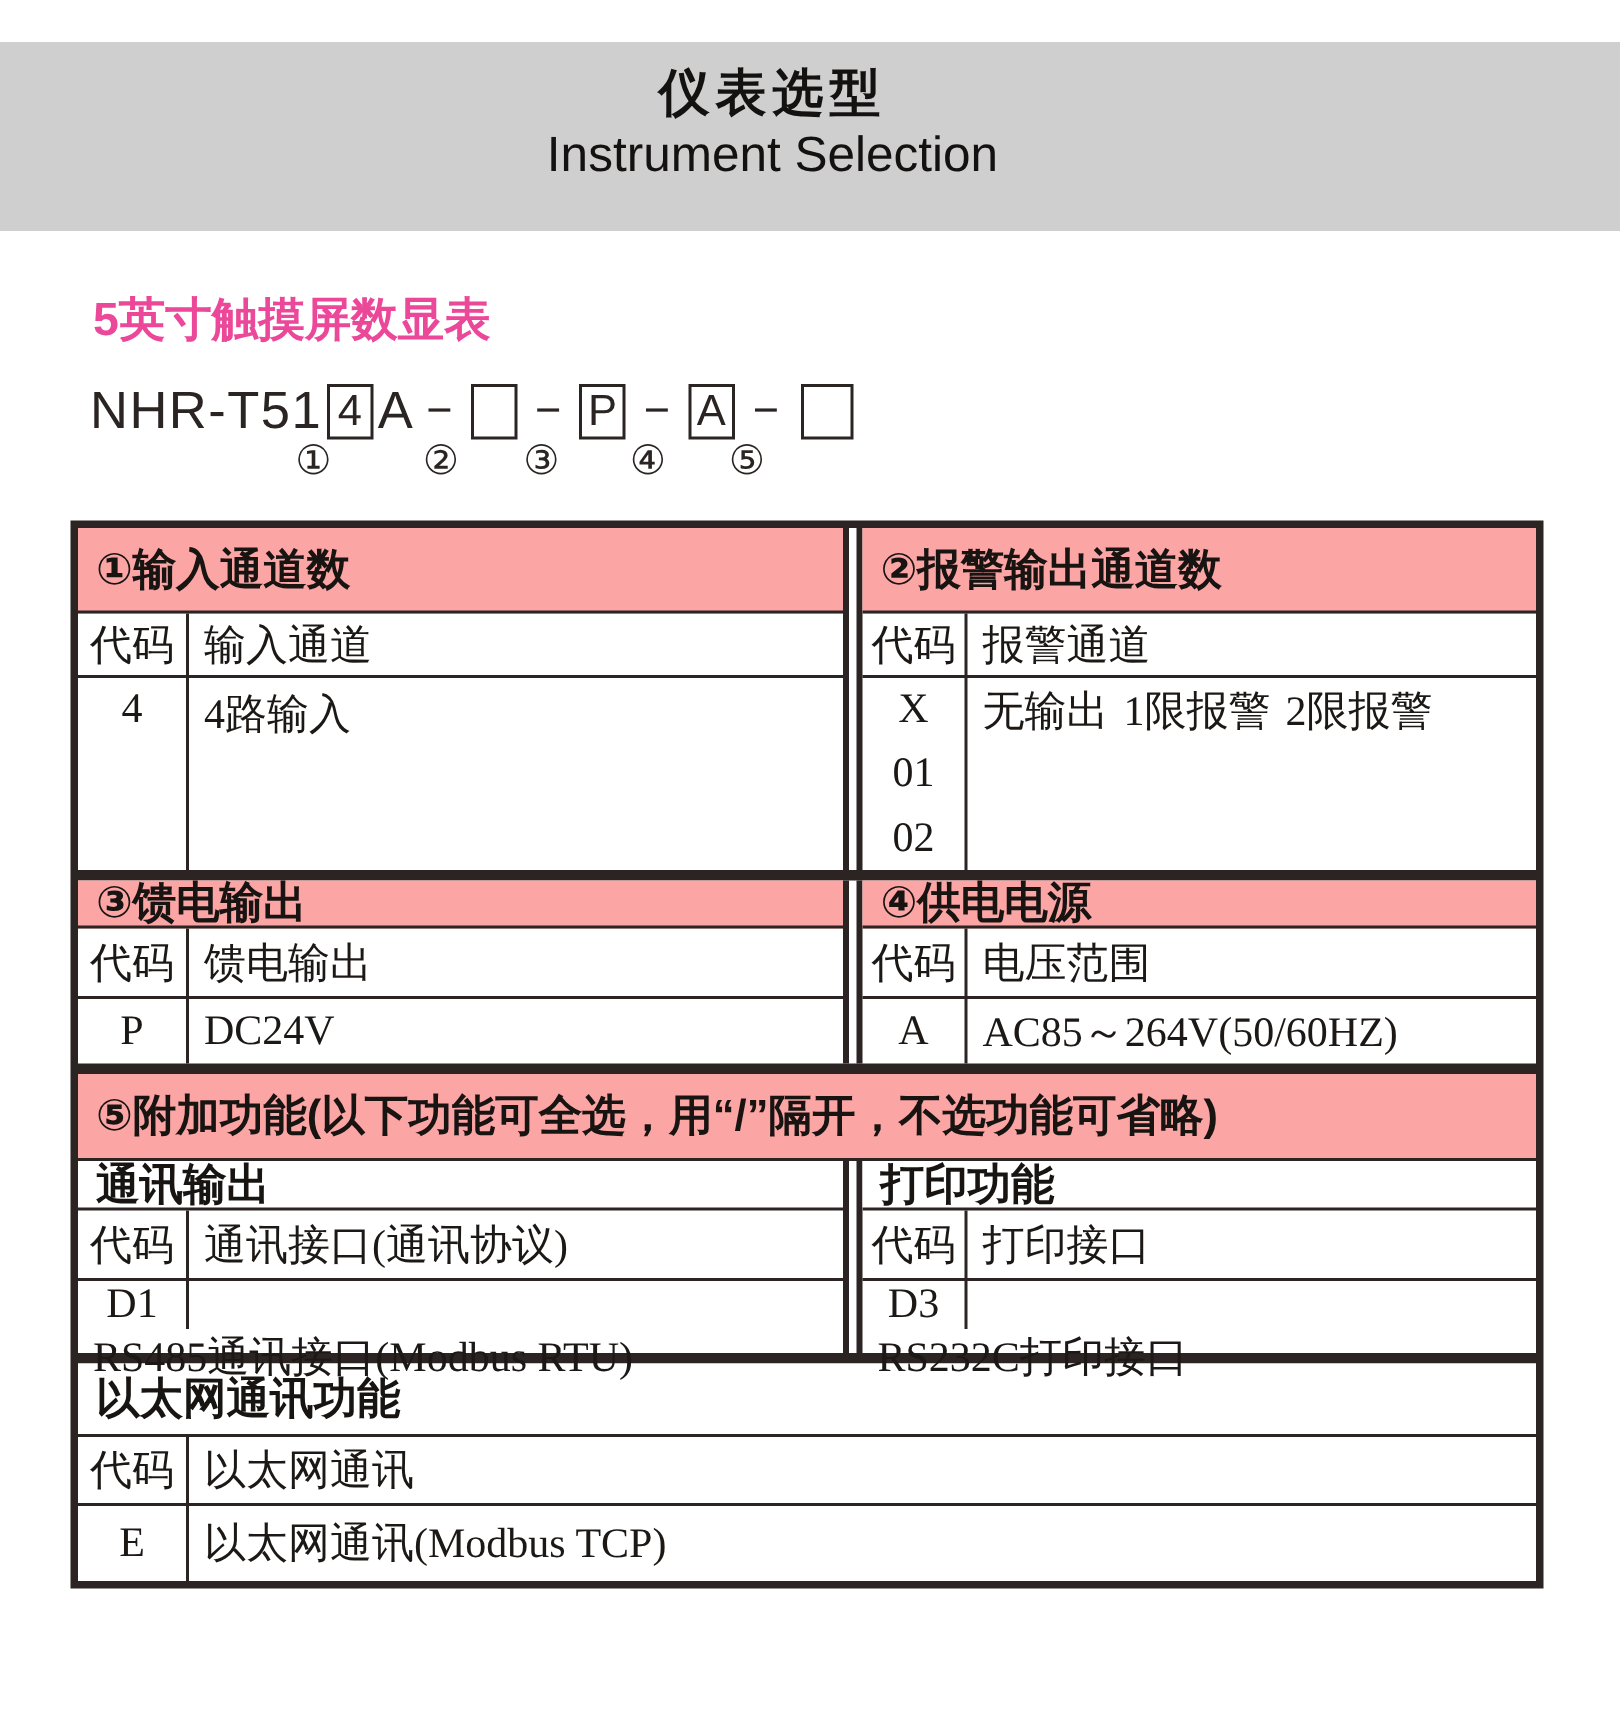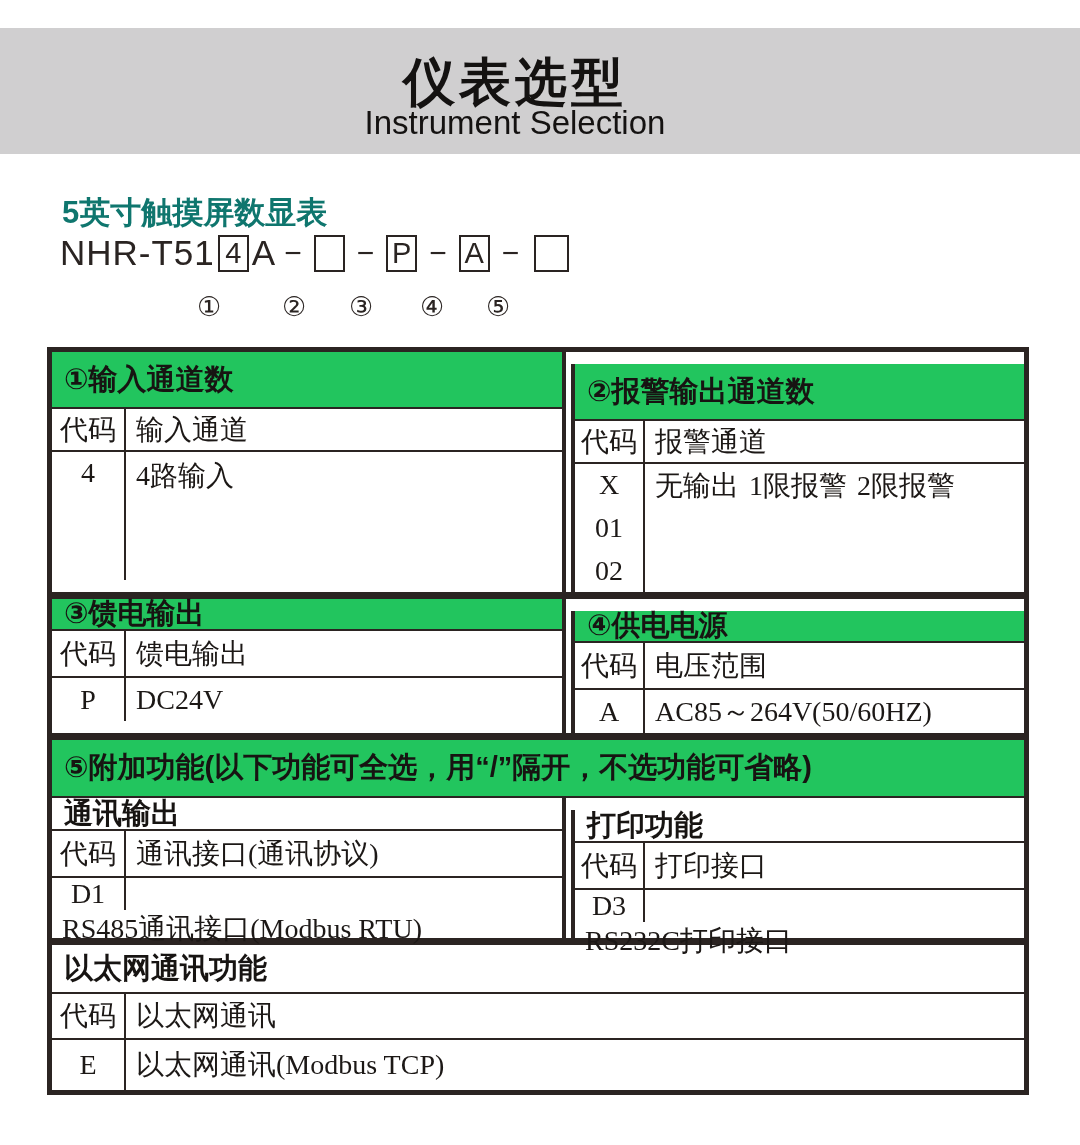--- a/index.html
+++ b/index.html
@@ -9,34 +9,34 @@
     font-family:"Liberation Sans","DejaVu Sans",sans-serif;
     color:#1c1816;
     overflow:hidden;
   }
   
   .banner {
     position:absolute; top:28px; left:0; width:1080px; height:126px;
     background:#d0cfd0; text-align:center; padding-right:50px;
   }
   .banner-title {
-    font-size:52px; font-weight:bold; letter-spacing:4px;
-    line-height:56px; padding-top:26px; color:#141211;
+    font-size:34px; font-weight:bold; letter-spacing:4px;
+    line-height:56px; padding-top:6px; color:#141211;
   }
   .banner-subtitle { font-size:33px; line-height:26px; color:#141211; }
 
   
   .section-heading {
     position:absolute; left:62px; top:192px;
-    font-size:31px; font-weight:bold; color:#0f766e;
+    font-size:31px; font-weight:bold; color:#ec4899;
   }
 
   
   .model-line {
-    position:absolute; left:60px; top:231px; height:44px;
+    position:absolute; left:60px; top:252px; height:44px;
     display:flex; align-items:center; font-size:35px; color:#2a2422;
   }
   .model-prefix { letter-spacing:1px; }
   .mbox {
     width:31px; height:37px; border:2px solid #2a2422;
     display:flex; align-items:center; justify-content:center;
     font-size:29px; margin:0 3px;
   }
   .mbox.wide { width:35px; margin-left:6px; }
   .mdash { margin:0 9px; font-size:30px; }
@@ -50,25 +50,25 @@
   .mark.m4{left:417px;} .mark.m5{left:483px;}
 
   
   .otable {
     position:absolute; left:47px; top:347px; width:982px;
     border:5px solid #2b2422; background:#ffffff;
   }
   .band { display:flex; align-items:stretch; }
   .half-l { width:514px; border-right:4px solid #2b2422; }
   .gap { width:5px; }
-  .half-r { flex:1; border-left:4px solid #2b2422;margin-top:12px; }
+  .half-r { flex:1; border-left:4px solid #2b2422; }
   .sep { height:7px; background:#2b2422; }
 
   .hdr {
-    background:#22c55e; font-weight:bold; font-size:29px;
+    background:#fca5a5; font-weight:bold; font-size:29px;
     display:flex; align-items:center; padding-left:12px;
     border-bottom:2px solid #2b2422; color:#171412;
   }
   .subhdr {
     background:#ffffff; font-weight:bold; font-size:29px;
     display:flex; align-items:center; padding-left:12px;
     border-bottom:2px solid #2b2422; color:#171412;
   }
   .serif { font-family:"Liberation Serif","DejaVu Serif",serif; }
   .crow {

